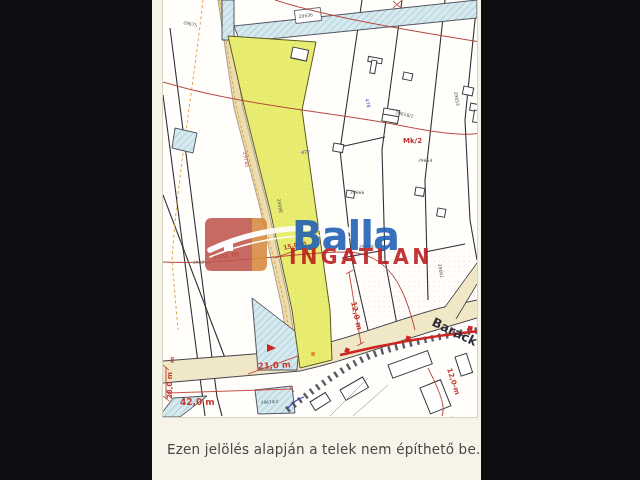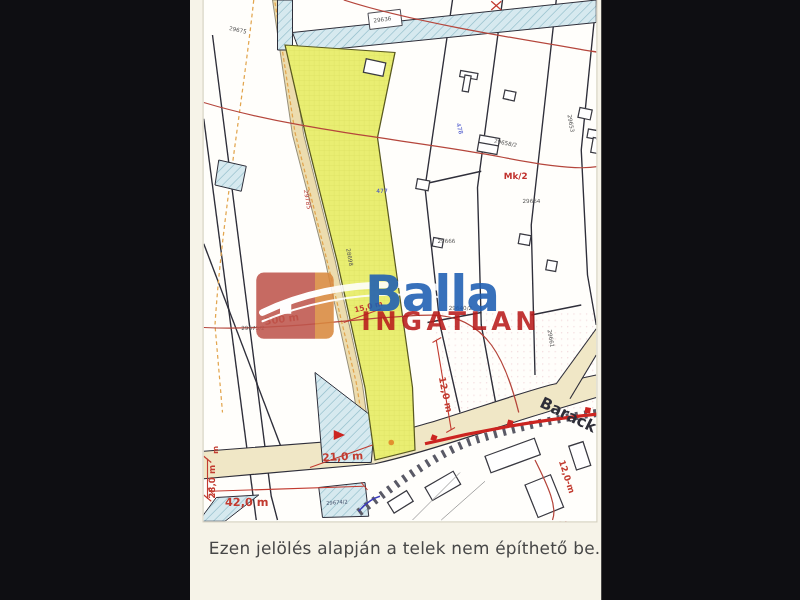--- a/index.html
+++ b/index.html
@@ -15,21 +15,21 @@
     position:absolute;left:152px;top:0;width:329px;height:480px;
     background:#f6f3e8;
   }
   .map-figure{
     position:absolute;left:11px;top:0;width:314px;height:417px;
     background:#fffefb;box-shadow:0 0 0 1px #d8d4c4;
   }
   .map-figure svg{display:block;}
   svg text{font-family:"DejaVu Sans","Liberation Sans",sans-serif;}
   .caption{
-    position:absolute;left:15px;top:431px;width:300px;
+    position:absolute;left:15px;top:441px;width:300px;
     font-size:13.5px;color:#474747;letter-spacing:.2px;white-space:nowrap;
   }
   .logo{
     position:absolute;left:50px;top:216px;width:292px;height:60px;
     opacity:.88;pointer-events:none;
   }
   .logo-square{
     position:absolute;left:3px;top:2px;width:62px;height:53px;border-radius:6px;
     background:linear-gradient(90deg,#bf564d 0%,#bf564d 76%,#d9893f 76%,#d9893f 100%);
   }

